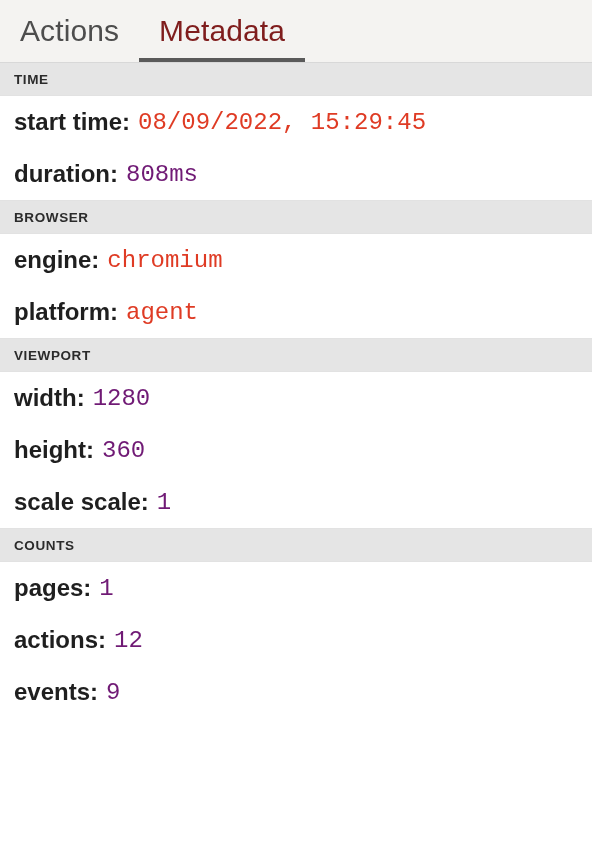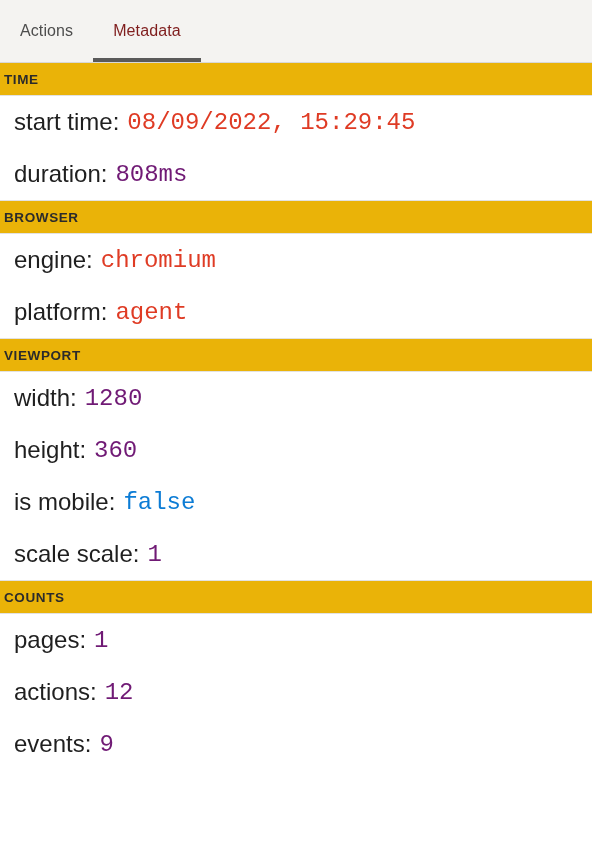--- a/index.html
+++ b/index.html
@@ -23,21 +23,21 @@
     display: flex;
     align-items: flex-end;
     box-sizing: border-box;
   }
   .tab {
     position: relative;
     height: 100%;
     display: flex;
     align-items: center;
     padding: 0 20px;
-    font-size: 16px;
+    font-size: 30px;
     color: #4d4d4d;
     letter-spacing: 0.1px;
     cursor: pointer;
     user-select: none;
     box-sizing: border-box;
   }
   .tab.selected {
     color: #7f1d1d;
   }
   .tab.selected::after {
@@ -51,24 +51,24 @@
   }
 
   
   .content {
     height: 805px;
     background: #ffffff;
     overflow: hidden;
   }
 
   .section-header {
-    background: #eab308;
+    background: #e5e5e5;
     border-top: 1px solid #e2e2e2;
     border-bottom: 1px solid #e2e2e2;
-    padding: 9px 14px 8px 4px;
+    padding: 9px 14px 8px 14px;
     font-size: 13.5px;
     font-weight: bold;
     letter-spacing: 0.6px;
     color: #2b2b2b;
     box-sizing: border-box;
   }
   .section:first-child .section-header {
     border-top: none;
   }
 
@@ -78,20 +78,21 @@
     align-items: center;
     padding: 0 2px 0 14px;
     font-size: 24px;
     color: #1f1f1f;
     white-space: nowrap;
     overflow: hidden;
     box-sizing: border-box;
   }
   .row .key {
     flex: 0 0 auto;
+    font-weight: bold;
   }
   .row .val {
     flex: 0 1 auto;
     overflow: hidden;
     text-overflow: ellipsis;
     white-space: nowrap;
     padding-left: 8px;
     font-family: Liberation Mono, monospace;
   }
   .val.str { color: #df3b24; }
@@ -140,24 +141,20 @@
     <div class="section-header">VIEWPORT</div>
     <div class="row">
       <span class="key">width:</span>
       <span class="val num">1280</span>
     </div>
     <div class="row">
       <span class="key">height:</span>
       <span class="val num">360</span>
     </div>
     <div class="row">
-      <span class="key">is mobile:</span>
-      <span class="val bool">false</span>
-    </div>
-    <div class="row">
       <span class="key">scale scale:</span>
       <span class="val num">1</span>
     </div>
   </div>
 
   <div class="section">
     <div class="section-header">COUNTS</div>
     <div class="row">
       <span class="key">pages:</span>
       <span class="val num">1</span>

